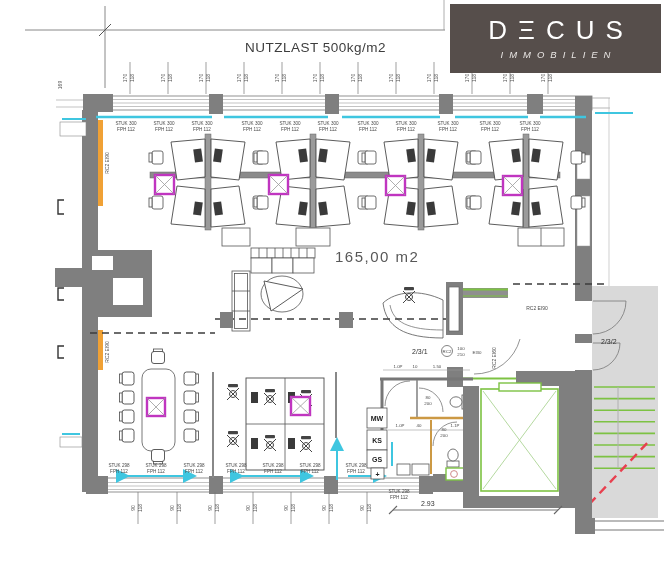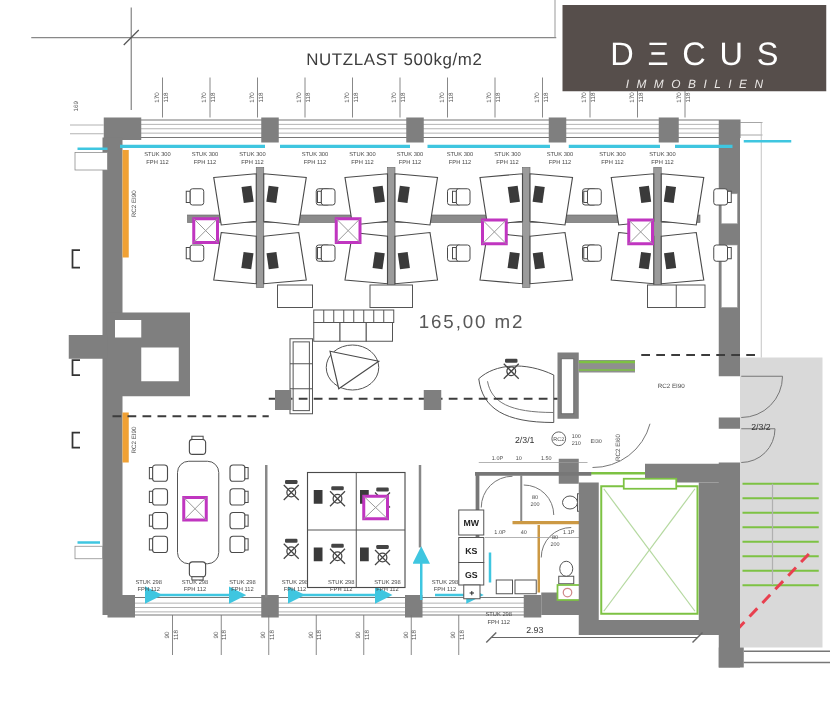--- a/index.html
+++ b/index.html
@@ -1,21 +1,21 @@
 <!DOCTYPE html>
 <html><head>
 <meta charset="utf-8">
 <style>
   html,body{margin:0;padding:0;background:#fff;}
   .canvas{position:relative;width:664px;height:576px;background:#fff;overflow:hidden;
           font-family:"Liberation Sans",sans-serif;}
   .plan{position:absolute;left:0;top:0;}
   
   .logo{position:absolute;left:450px;top:4px;width:211px;height:69px;background:#564e4b;
-        display:flex;flex-direction:column;align-items:center;justify-content:flex-end;}
+        display:flex;flex-direction:column;align-items:center;justify-content:center;}
   .logo .brand{color:#ffffff;font-size:26px;letter-spacing:11px;line-height:1;margin-left:11px;}
   .logo .sub{color:#e9e6e4;font-size:9.5px;letter-spacing:6px;margin-top:6px;margin-left:6px;font-style:italic;}
   
   .w{fill:#7f7f7f;stroke:none;}
   .ln{stroke:#555;stroke-width:.8;fill:none;}
   .thin{stroke:#9a9a9a;stroke-width:.6;fill:none;}
   .fw{fill:#fff;stroke:#555;stroke-width:.8;}
   .desk{fill:#fff;stroke:#4a4a4a;stroke-width:.9;}
   .dk{fill:#3a3a3a;}
   .spine{fill:#9b9b9b;stroke:#666;stroke-width:.5;}

